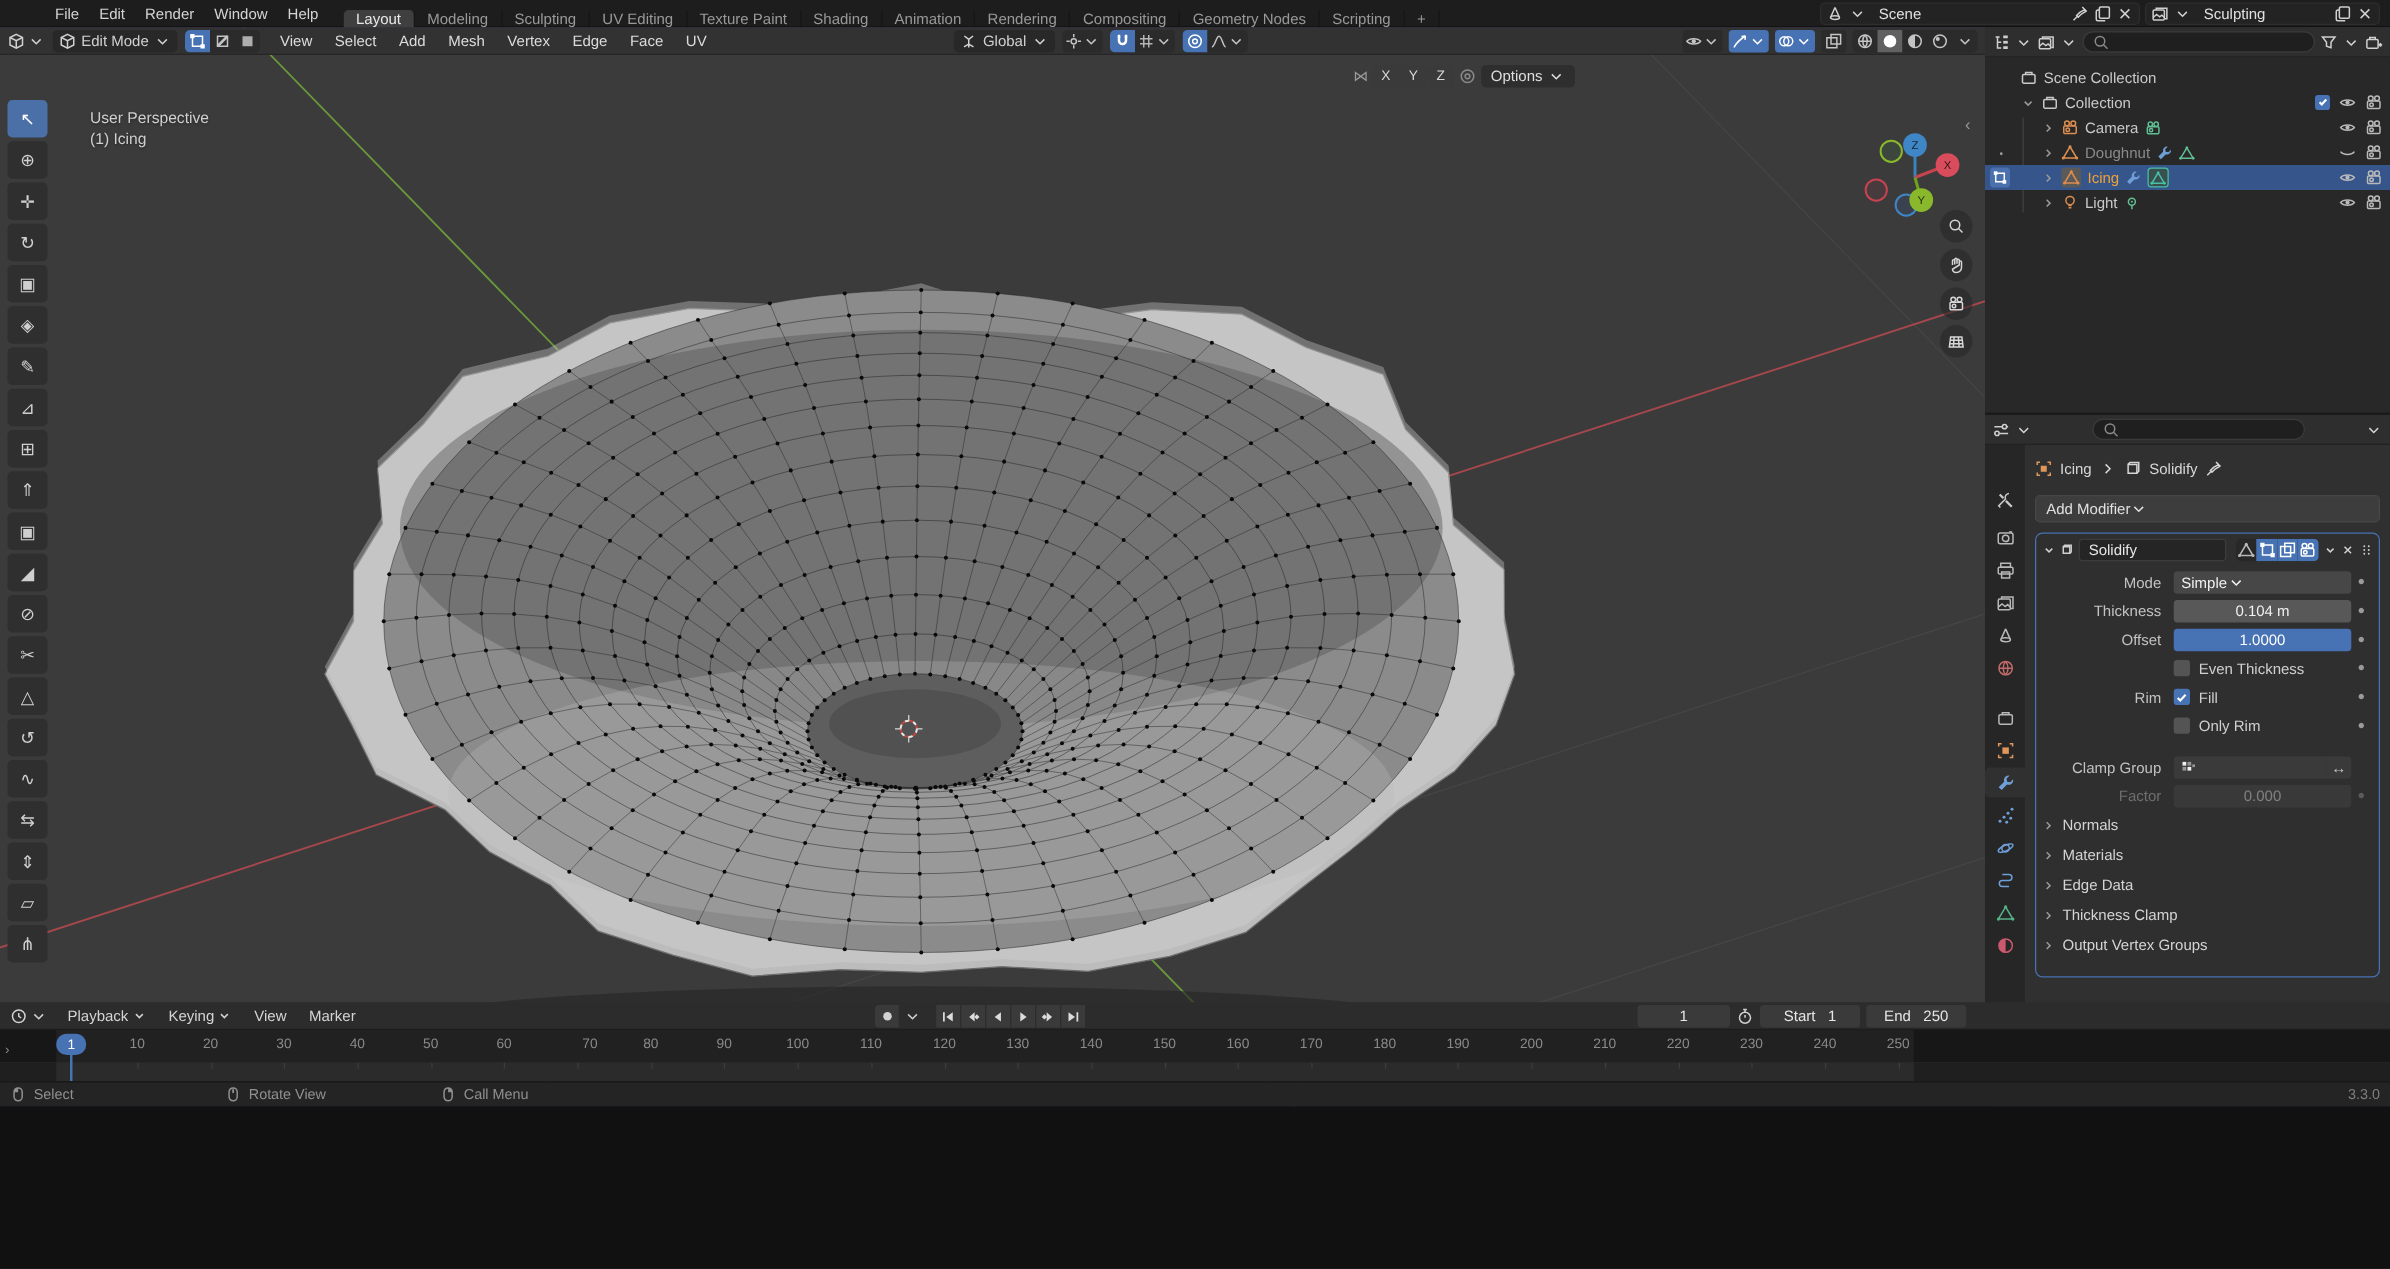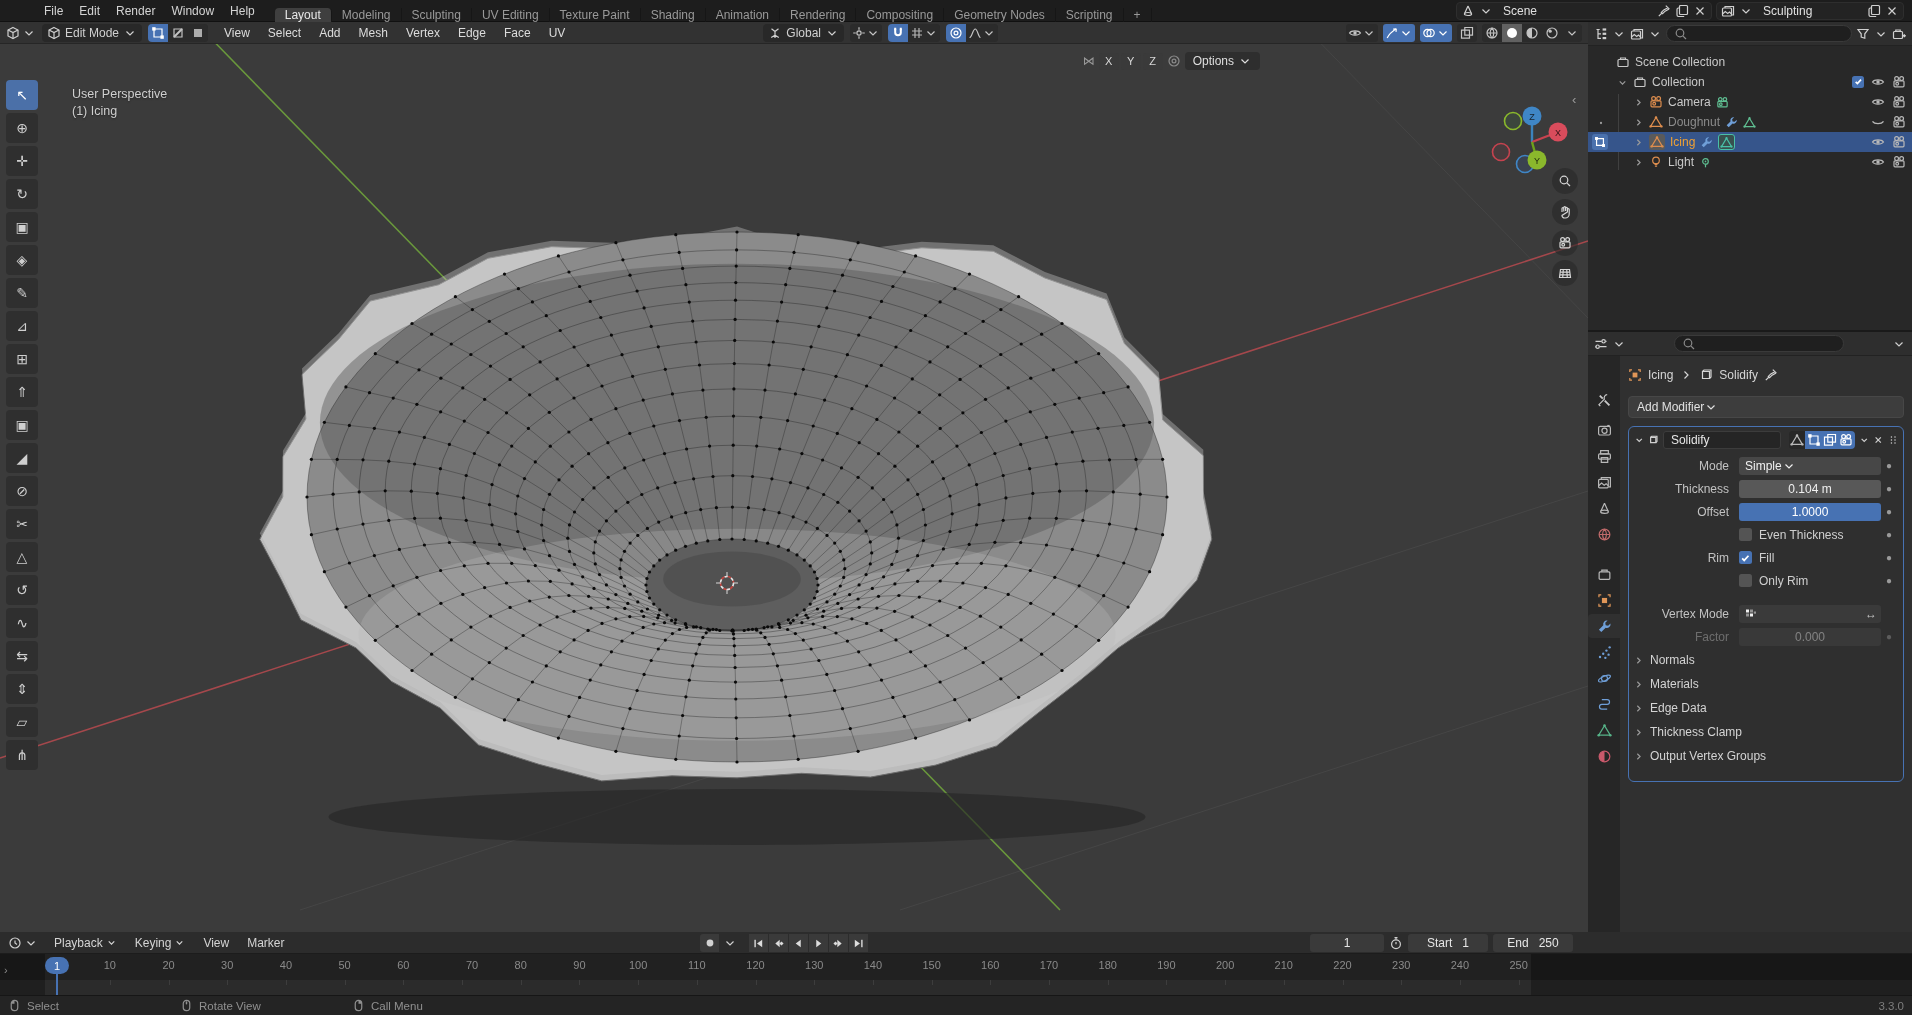--- a/index.html
+++ b/index.html
@@ -1,17 +1,17 @@
 <!DOCTYPE html>
 <html><head>
 <meta charset="utf-8">
 <style>
   *{margin:0;padding:0;box-sizing:border-box;user-select:none}
   html,body{background:#111}
-  #app{position:relative;width:1912px;height:1015px;background:#8b5cf6;overflow:hidden;
+  #app{position:relative;width:1912px;height:885px;background:#8b5cf6;overflow:hidden;
        font-family:"Liberation Sans",sans-serif;font-size:12px;color:#d0d0d0}
   .gly{display:inline-flex;align-items:center;justify-content:center;line-height:1}
   svg.ic{display:inline-block;vertical-align:middle;stroke-width:1.2}
   svg.ic *{vector-effect:non-scaling-stroke}
 
   
   #topbar{position:absolute;top:0;left:0;right:0;height:22px;background:#1d1d1d;
           border-bottom:1px solid #111;display:flex;align-items:center;padding:0 8px;gap:2px}
   #blender-logo{width:20px;height:16px;margin-right:6px}
   .menu-item{padding:2px 8px;border-radius:3px;color:#d4d4d4}
@@ -1651,21 +1651,21 @@
           <div class="prow">
             <span class="plabel"></span>
             <div class="checkrow">
               <span class="cbox"></span>
               <span>Only Rim</span>
             </div>
             <span class="pdot">●</span>
           </div>
 
           <div class="prow" style="margin-top:12px">
-            <span class="plabel">Vertex Mode</span>
+            <span class="plabel">Clamp Group</span>
             <div class="pfield" style="background:#3a3a3a;justify-content:flex-start;padding:0 5px;border-radius:3px 0 0 3px">
               <svg class="ic" viewBox="0 0 14 14" style="width:14px;height:14px;">
                   <g fill="currentColor">
                     <rect x="2" y="2.5" width="3" height="3"></rect>
                     <rect x="6" y="2.5" width="3" height="3" opacity=".5"></rect>
                     <rect x="2" y="6.5" width="3" height="3" opacity=".5"></rect>
                     <rect x="6" y="6.5" width="3" height="3"></rect>
                     <rect x="9.8" y="4.5" width="2.2" height="2.2" opacity=".5"></rect>
                   </g>
                 </svg>

